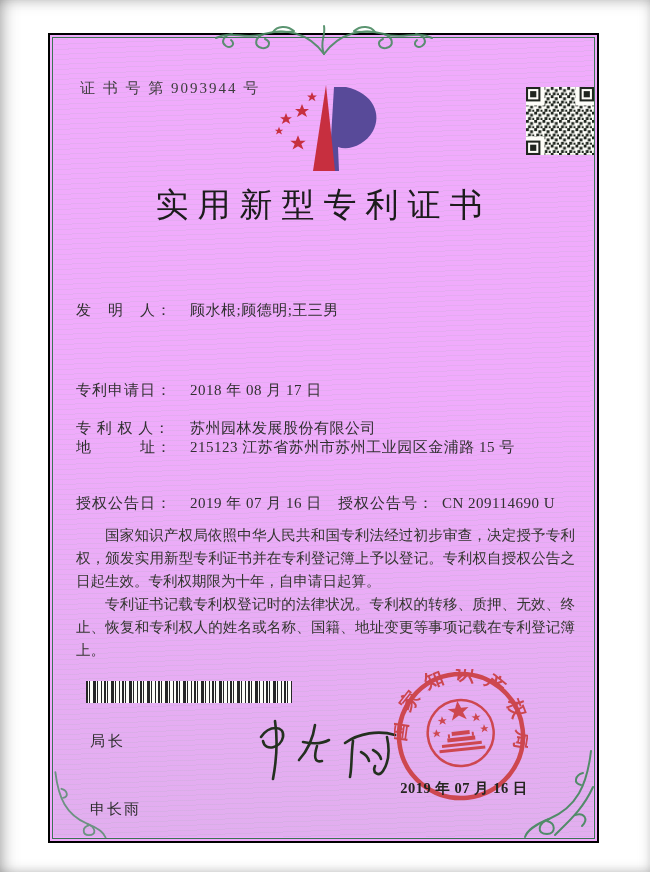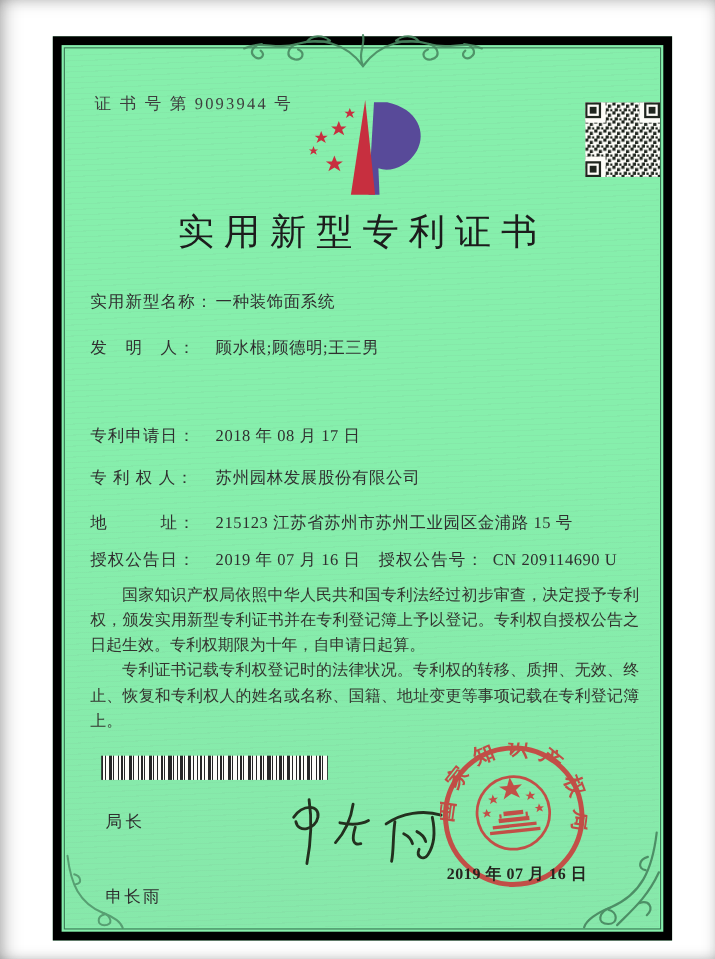--- a/index.html
+++ b/index.html
@@ -13,42 +13,42 @@
     position:absolute;inset:0;pointer-events:none;z-index:5;
     box-shadow:
       inset 14px 0 16px -12px rgba(90,90,90,.55),
       inset 0 12px 14px -11px rgba(120,120,120,.45),
       inset -10px 0 12px -10px rgba(140,140,140,.40),
       inset 0 -10px 12px -10px rgba(120,120,120,.45);
   }
   
   .cert{
     position:absolute;left:48px;top:33px;width:547px;height:806px;
-    border:8px solid #000000;background:#86efac;
+    border:2px solid #000000;background:#f0abfc;
   }
   .cert .inner-line{
     position:absolute;inset:2px;border:1px solid #3a7553;pointer-events:none;
   }
   .cert .guilloche{
     position:absolute;inset:4px;pointer-events:none;
     background:
       linear-gradient(to bottom, rgba(255,255,255,0) 45%, rgba(140,190,160,.14) 100%),
       repeating-linear-gradient(178deg, rgba(120,175,140,.10) 0 1px, rgba(255,255,255,0) 1px 5px);
   }
   .abs{position:absolute;z-index:2;}
   .certno{left:30px;top:44px;font-size:15px;letter-spacing:2px;color:#3d3d3d;}
   .title{
     left:0;top:148px;width:100%;text-align:center;
     font-size:33px;font-weight:normal;color:#1c1c1c;letter-spacing:9px;
   }
   .frow{left:26px;font-size:15px;color:#303030;white-space:nowrap;}
   .frow .flabel{display:inline-block;min-width:114px;letter-spacing:1px;}
   .frow .fvalue{letter-spacing:.5px;}
   .r0{top:224px}.r1{top:266px}.r2{top:306px}.r3{top:346px}
-  .r4{top:384px}.r5{top:425px}.r6{top:459px}
+  .r4{top:384px}.r5{top:403px}.r6{top:459px}
   .grant-right{left:278px;}
   .grant-right .flabel{min-width:104px;margin-left:10px;}
   .bodytext{
     left:26px;top:489px;width:499px;font-size:14.5px;line-height:23px;
     color:#33352f;text-align:justify;
   }
   .bodytext p{margin:0;text-indent:2em;}
   .barcode{
     left:36px;top:646px;width:206px;height:22px;
     background-image:repeating-linear-gradient(90deg,
@@ -152,23 +152,20 @@
       <rect x="28" y="2" width="3" height="3" fill="#20261f"></rect>
       <rect x="0" y="24" width="9" height="9" fill="#fdfdf8"></rect>
       <rect x="0" y="26" width="7" height="7" fill="#20261f"></rect>
       <rect x="1" y="27" width="5" height="5" fill="#fdfdf8"></rect>
       <rect x="2" y="28" width="3" height="3" fill="#20261f"></rect>
     </g>
   </svg>
 
   <div class="abs title">实用新型专利证书</div>
 
-  <div class="abs frow r0">
-    <span class="flabel">实用新型名称：</span><span class="fvalue">一种装饰面系统</span>
-  </div>
   <div class="abs frow r1">
     <span class="flabel">发　明　人：</span><span class="fvalue">顾水根;顾德明;王三男</span>
   </div>
   <div class="abs frow r3">
     <span class="flabel">专利申请日：</span><span class="fvalue">2018 年 08 月 17 日</span>
   </div>
   <div class="abs frow r4">
     <span class="flabel">专 利 权 人：</span><span class="fvalue">苏州园林发展股份有限公司</span>
   </div>
   <div class="abs frow r5">

